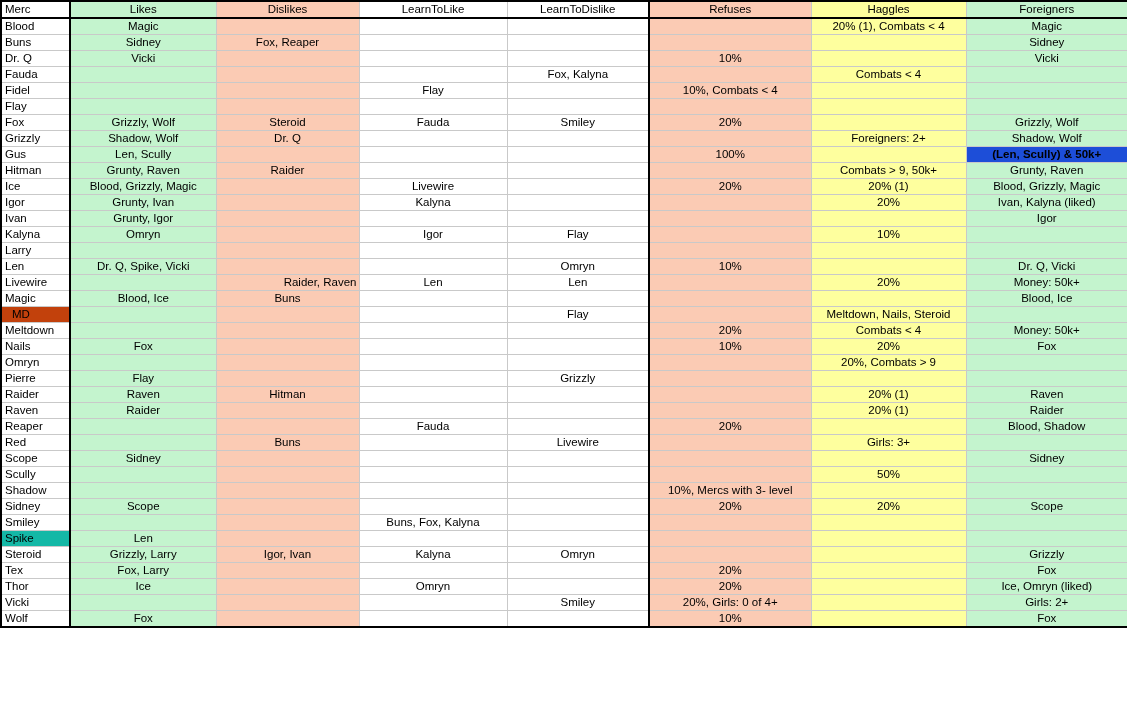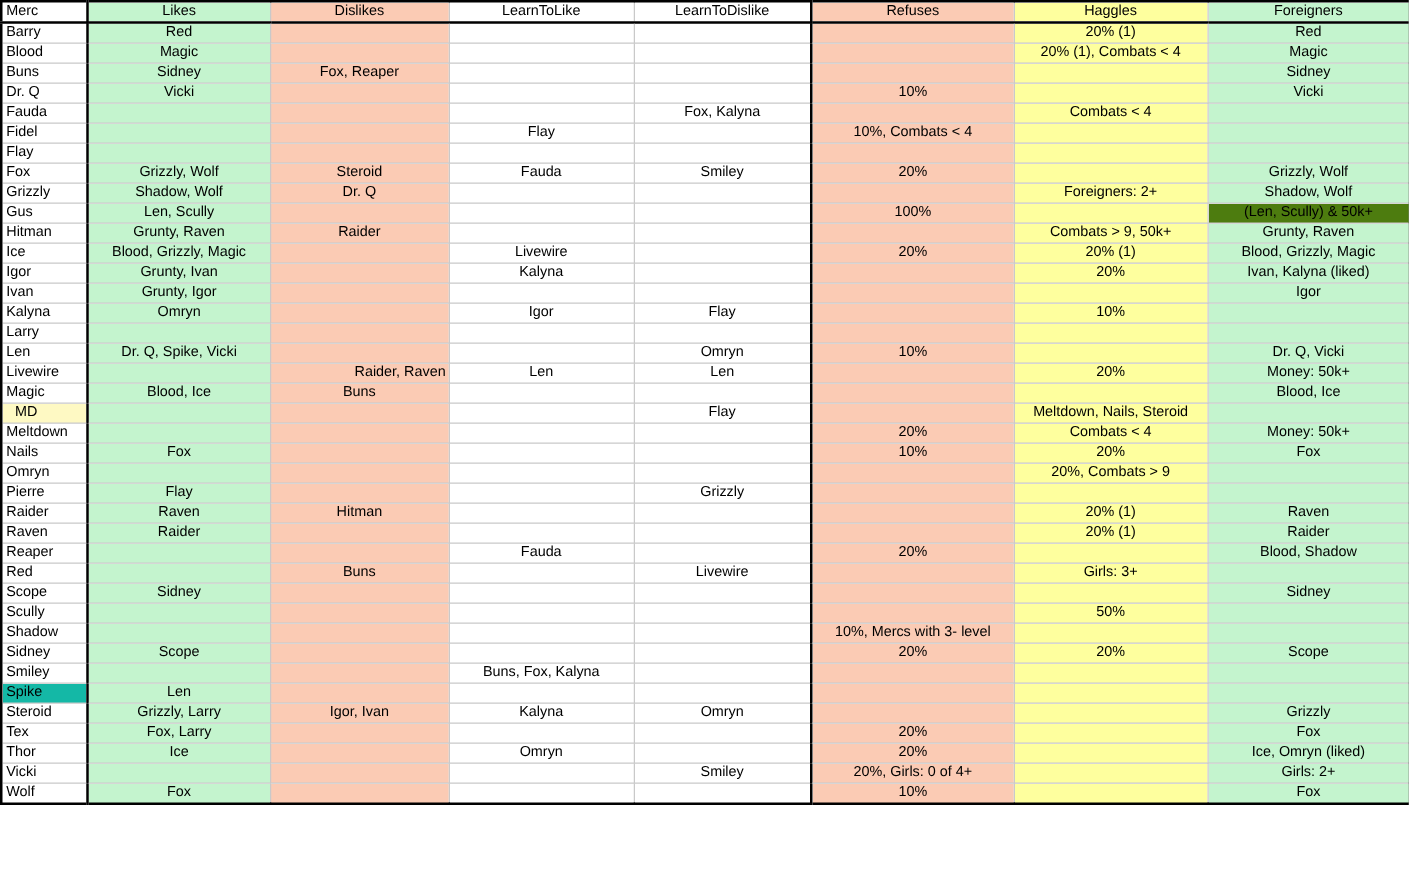--- a/index.html
+++ b/index.html
@@ -49,30 +49,20 @@
         <th class="c2" style="background: rgb(251, 203, 180);">Dislikes</th>
         <th class="c3" style="background: rgb(255, 255, 255);">LearnToLike</th>
         <th class="c4" style="background: rgb(255, 255, 255);">LearnToDislike</th>
         <th class="c5" style="background: rgb(251, 203, 180);">Refuses</th>
         <th class="c6" style="background: rgb(254, 255, 158);">Haggles</th>
         <th class="c7" style="background: rgb(196, 244, 206);">Foreigners</th>
       </tr>
     </thead>
   <tbody>
       <tr>
-        <td class="c0" style="background: rgb(255, 255, 255);">Barry</td>
-        <td class="c1" style="background: rgb(196, 244, 206);">Red</td>
-        <td class="c2" style="background: rgb(251, 203, 180);"></td>
-        <td class="c3" style="background: rgb(255, 255, 255);"></td>
-        <td class="c4" style="background: rgb(255, 255, 255);"></td>
-        <td class="c5" style="background: rgb(251, 203, 180);"></td>
-        <td class="c6" style="background: rgb(254, 255, 158);">20% (1)</td>
-        <td class="c7" style="background: rgb(196, 244, 206);">Red</td>
-      </tr>
-      <tr>
         <td class="c0" style="background: rgb(255, 255, 255);">Blood</td>
         <td class="c1" style="background: rgb(196, 244, 206);">Magic</td>
         <td class="c2" style="background: rgb(251, 203, 180);"></td>
         <td class="c3" style="background: rgb(255, 255, 255);"></td>
         <td class="c4" style="background: rgb(255, 255, 255);"></td>
         <td class="c5" style="background: rgb(251, 203, 180);"></td>
         <td class="c6" style="background: rgb(254, 255, 158);">20% (1), Combats &lt; 4</td>
         <td class="c7" style="background: rgb(196, 244, 206);">Magic</td>
       </tr>
       <tr>
@@ -146,21 +136,21 @@
         <td class="c7" style="background: rgb(196, 244, 206);">Shadow, Wolf</td>
       </tr>
       <tr>
         <td class="c0" style="background: rgb(255, 255, 255);">Gus</td>
         <td class="c1" style="background: rgb(196, 244, 206);">Len, Scully</td>
         <td class="c2" style="background: rgb(251, 203, 180);"></td>
         <td class="c3" style="background: rgb(255, 255, 255);"></td>
         <td class="c4" style="background: rgb(255, 255, 255);"></td>
         <td class="c5" style="background: rgb(251, 203, 180);">100%</td>
         <td class="c6" style="background: rgb(254, 255, 158);"></td>
-        <td class="c7" style="background: #4d7c0f;">(Len, Scully) &amp; 50k+</td>
+        <td class="c7" style="background: #1d4ed8; font-weight: bold;">(Len, Scully) &amp; 50k+</td>
       </tr>
       <tr>
         <td class="c0" style="background: rgb(255, 255, 255);">Hitman</td>
         <td class="c1" style="background: rgb(196, 244, 206);">Grunty, Raven</td>
         <td class="c2" style="background: rgb(251, 203, 180);">Raider</td>
         <td class="c3" style="background: rgb(255, 255, 255);"></td>
         <td class="c4" style="background: rgb(255, 255, 255);"></td>
         <td class="c5" style="background: rgb(251, 203, 180);"></td>
         <td class="c6" style="background: rgb(254, 255, 158);">Combats &gt; 9, 50k+</td>
         <td class="c7" style="background: rgb(196, 244, 206);">Grunty, Raven</td>
@@ -239,21 +229,21 @@
         <td class="c0" style="background: rgb(255, 255, 255);">Magic</td>
         <td class="c1" style="background: rgb(196, 244, 206);">Blood, Ice</td>
         <td class="c2" style="background: rgb(251, 203, 180);">Buns</td>
         <td class="c3" style="background: rgb(255, 255, 255);"></td>
         <td class="c4" style="background: rgb(255, 255, 255);"></td>
         <td class="c5" style="background: rgb(251, 203, 180);"></td>
         <td class="c6" style="background: rgb(254, 255, 158);"></td>
         <td class="c7" style="background: rgb(196, 244, 206);">Blood, Ice</td>
       </tr>
       <tr>
-        <td class="c0" style="background: #fef9c3; padding-left: 10px;">MD</td>
+        <td class="c0" style="background: #c2410c; padding-left: 10px;">MD</td>
         <td class="c1" style="background: rgb(196, 244, 206);"></td>
         <td class="c2" style="background: rgb(251, 203, 180);"></td>
         <td class="c3" style="background: rgb(255, 255, 255);"></td>
         <td class="c4" style="background: rgb(255, 255, 255);">Flay</td>
         <td class="c5" style="background: rgb(251, 203, 180);"></td>
         <td class="c6" style="background: rgb(254, 255, 158);">Meltdown, Nails, Steroid</td>
         <td class="c7" style="background: rgb(196, 244, 206);"></td>
       </tr>
       <tr>
         <td class="c0" style="background: rgb(255, 255, 255);">Meltdown</td>

